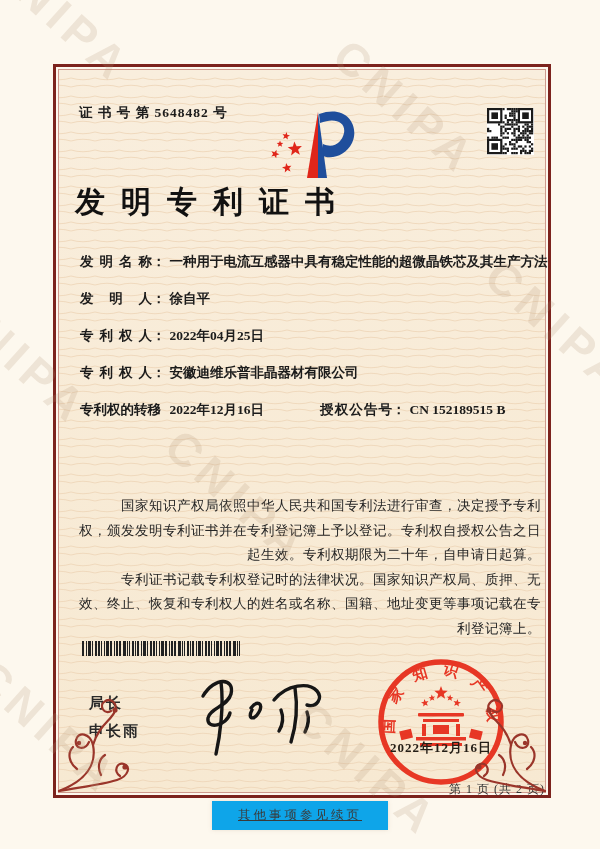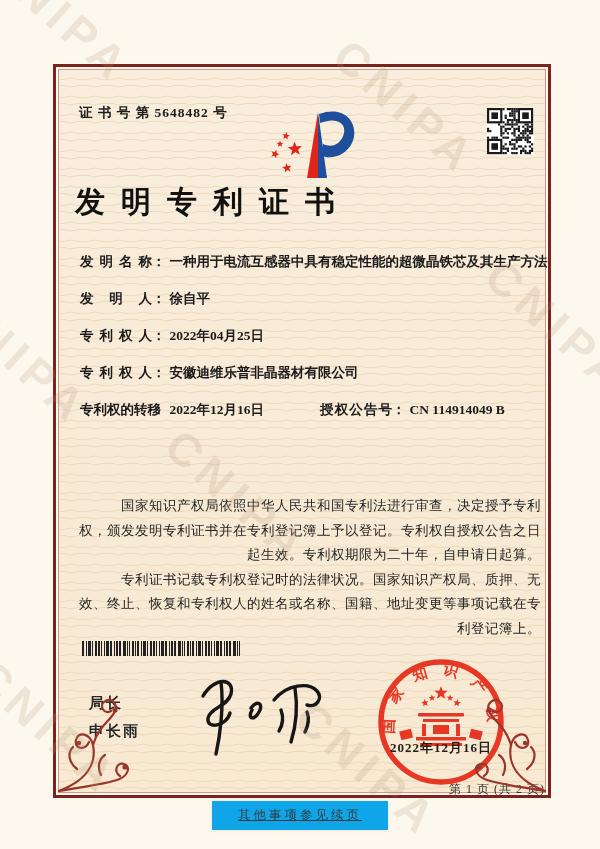--- a/index.html
+++ b/index.html
@@ -335,21 +335,21 @@
           <div class="frow">
             <span class="flabel">发明人</span><span class="fcolon">：</span><span class="fvalue">徐自平</span>
           </div>
           <div class="frow">
             <span class="flabel">专利权人</span><span class="fcolon">：</span><span class="fvalue">2022年04月25日</span>
           </div>
           <div class="frow">
             <span class="flabel">专利权人</span><span class="fcolon">：</span><span class="fvalue">安徽迪维乐普非晶器材有限公司</span>
           </div>
           <div class="frow">
-            <span class="flabel">专利权的转移</span><span class="fcolon">：</span><span class="fvalue">2022年12月16日</span><span class="fpair2"><span class="flabel">授权公告号</span><span class="fcolon">：</span><span class="fvalue">CN 114914049 B</span></span>
+            <span class="flabel">专利权的转移</span><span class="fcolon">：</span><span class="fvalue">2022年12月16日</span><span class="fpair2"><span class="flabel">授权公告号</span><span class="fcolon">：</span><span class="fvalue">CN 152189515 B</span></span>
           </div>
         </div>
 
         <div class="body-text">
           <p>国家知识产权局依照中华人民共和国专利法进行审查，决定授予专利权，颁发发明专利证书并在专利登记簿上予以登记。专利权自授权公告之日起生效。专利权期限为二十年，自申请日起算。</p>
           <p>专利证书记载专利权登记时的法律状况。国家知识产权局、质押、无效、终止、恢复和专利权人的姓名或名称、国籍、地址变更等事项记载在专利登记簿上。</p>
         </div>
 
         <svg class="barcode" id="barcode" width="165" height="15" viewBox="0 0 165 15">
             <rect x="2" y="0" width="2" height="15" fill="#222"></rect>

